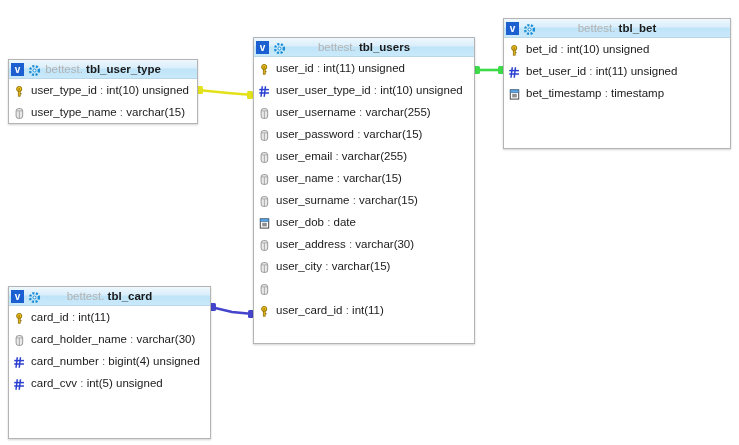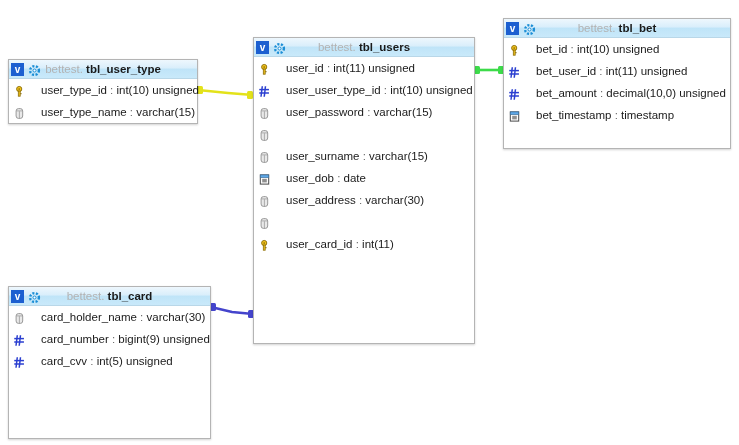--- a/index.html
+++ b/index.html
@@ -51,21 +51,20 @@
   }
   .schema{color:#b2b2b2;}
   .tname{color:#1a1a1a;font-weight:bold;}
 
   .field-row{
     height:22px;
     display:flex;align-items:center;
     padding-left:4px;
     box-sizing:border-box;
     white-space:nowrap;
-    gap:10px;
   }
   .f-ico{width:13px;height:13px;flex:0 0 auto;margin-right:5px;display:block;}
   .f-text{
     font-size:11.5px;color:#1a1a1a;
     font-family:"Liberation Sans", sans-serif;
   }
   .f-sep{color:#6b6b6b;}
   .f-type{color:#1a1a1a;}
 </style>
 </head>
@@ -147,28 +146,45 @@
               </g>
             </svg></span>
           <span class="f-text"><span>user_user_type_id</span><span class="f-sep"> : </span><span class="f-type">int(10) unsigned</span></span>
         </div>
         <div class="field-row">
           <span class="f-ico"><svg viewBox="0 0 13 13" width="13" height="13">
               <rect x="3.1" y="1.6" width="6.6" height="9.8" rx="2.4" fill="#e9e9e9" stroke="#8e8e8e" stroke-width=".9"></rect>
               <line x1="3.4" y1="3.9" x2="9.4" y2="3.9" stroke="#9c9c9c" stroke-width=".8"></line>
               <line x1="6.4" y1="4.2" x2="6.4" y2="11.1" stroke="#9c9c9c" stroke-width=".8"></line>
             </svg></span>
+          <span class="f-text"><span>user_username</span><span class="f-sep"> : </span><span class="f-type">varchar(255)</span></span>
+        </div>
+        <div class="field-row">
+          <span class="f-ico"><svg viewBox="0 0 13 13" width="13" height="13">
+              <rect x="3.1" y="1.6" width="6.6" height="9.8" rx="2.4" fill="#e9e9e9" stroke="#8e8e8e" stroke-width=".9"></rect>
+              <line x1="3.4" y1="3.9" x2="9.4" y2="3.9" stroke="#9c9c9c" stroke-width=".8"></line>
+              <line x1="6.4" y1="4.2" x2="6.4" y2="11.1" stroke="#9c9c9c" stroke-width=".8"></line>
+            </svg></span>
           <span class="f-text"><span>user_password</span><span class="f-sep"> : </span><span class="f-type">varchar(15)</span></span>
         </div>
         <div class="field-row">
           <span class="f-ico"><svg viewBox="0 0 13 13" width="13" height="13">
               <rect x="3.1" y="1.6" width="6.6" height="9.8" rx="2.4" fill="#e9e9e9" stroke="#8e8e8e" stroke-width=".9"></rect>
               <line x1="3.4" y1="3.9" x2="9.4" y2="3.9" stroke="#9c9c9c" stroke-width=".8"></line>
               <line x1="6.4" y1="4.2" x2="6.4" y2="11.1" stroke="#9c9c9c" stroke-width=".8"></line>
             </svg></span>
+          <span class="f-text"><span>user_email</span><span class="f-sep"> : </span><span class="f-type">varchar(255)</span></span>
+        </div>
+        <div class="field-row">
+          <span class="f-ico"><svg viewBox="0 0 13 13" width="13" height="13">
+              <rect x="3.1" y="1.6" width="6.6" height="9.8" rx="2.4" fill="#e9e9e9" stroke="#8e8e8e" stroke-width=".9"></rect>
+              <line x1="3.4" y1="3.9" x2="9.4" y2="3.9" stroke="#9c9c9c" stroke-width=".8"></line>
+              <line x1="6.4" y1="4.2" x2="6.4" y2="11.1" stroke="#9c9c9c" stroke-width=".8"></line>
+            </svg></span>
+          <span class="f-text"><span>user_name</span><span class="f-sep"> : </span><span class="f-type">varchar(15)</span></span>
         </div>
         <div class="field-row">
           <span class="f-ico"><svg viewBox="0 0 13 13" width="13" height="13">
               <rect x="3.1" y="1.6" width="6.6" height="9.8" rx="2.4" fill="#e9e9e9" stroke="#8e8e8e" stroke-width=".9"></rect>
               <line x1="3.4" y1="3.9" x2="9.4" y2="3.9" stroke="#9c9c9c" stroke-width=".8"></line>
               <line x1="6.4" y1="4.2" x2="6.4" y2="11.1" stroke="#9c9c9c" stroke-width=".8"></line>
             </svg></span>
           <span class="f-text"><span>user_surname</span><span class="f-sep"> : </span><span class="f-type">varchar(15)</span></span>
         </div>
         <div class="field-row">
@@ -179,20 +195,28 @@
             </svg></span>
           <span class="f-text"><span>user_dob</span><span class="f-sep"> : </span><span class="f-type">date</span></span>
         </div>
         <div class="field-row">
           <span class="f-ico"><svg viewBox="0 0 13 13" width="13" height="13">
               <rect x="3.1" y="1.6" width="6.6" height="9.8" rx="2.4" fill="#e9e9e9" stroke="#8e8e8e" stroke-width=".9"></rect>
               <line x1="3.4" y1="3.9" x2="9.4" y2="3.9" stroke="#9c9c9c" stroke-width=".8"></line>
               <line x1="6.4" y1="4.2" x2="6.4" y2="11.1" stroke="#9c9c9c" stroke-width=".8"></line>
             </svg></span>
           <span class="f-text"><span>user_address</span><span class="f-sep"> : </span><span class="f-type">varchar(30)</span></span>
+        </div>
+        <div class="field-row">
+          <span class="f-ico"><svg viewBox="0 0 13 13" width="13" height="13">
+              <rect x="3.1" y="1.6" width="6.6" height="9.8" rx="2.4" fill="#e9e9e9" stroke="#8e8e8e" stroke-width=".9"></rect>
+              <line x1="3.4" y1="3.9" x2="9.4" y2="3.9" stroke="#9c9c9c" stroke-width=".8"></line>
+              <line x1="6.4" y1="4.2" x2="6.4" y2="11.1" stroke="#9c9c9c" stroke-width=".8"></line>
+            </svg></span>
+          <span class="f-text"><span>user_city</span><span class="f-sep"> : </span><span class="f-type">varchar(15)</span></span>
         </div>
         <div class="field-row">
           <span class="f-ico"><svg viewBox="0 0 13 13" width="13" height="13">
               <rect x="3.1" y="1.6" width="6.6" height="9.8" rx="2.4" fill="#e9e9e9" stroke="#8e8e8e" stroke-width=".9"></rect>
               <line x1="3.4" y1="3.9" x2="9.4" y2="3.9" stroke="#9c9c9c" stroke-width=".8"></line>
               <line x1="6.4" y1="4.2" x2="6.4" y2="11.1" stroke="#9c9c9c" stroke-width=".8"></line>
             </svg></span>
         </div>
         <div class="field-row">
           <span class="f-ico"><svg viewBox="0 0 13 13" width="13" height="13">
@@ -228,65 +252,63 @@
                 <line x1="4.2" y1="2" x2="3.1" y2="11"></line>
                 <line x1="7.4" y1="2" x2="6.3" y2="11"></line>
                 <line x1="2" y1="4.6" x2="10.2" y2="4.6"></line>
                 <line x1="2" y1="8" x2="10.2" y2="8"></line>
               </g>
             </svg></span>
           <span class="f-text"><span>bet_user_id</span><span class="f-sep"> : </span><span class="f-type">int(11) unsigned</span></span>
         </div>
         <div class="field-row">
           <span class="f-ico"><svg viewBox="0 0 13 13" width="13" height="13">
-              <g stroke="#2b3fd0" stroke-width="1.5" stroke-linecap="square">
-                <line x1="4.2" y1="2" x2="3.1" y2="11"></line>
-                <line x1="7.4" y1="2" x2="6.3" y2="11"></line>
-                <line x1="2" y1="4.6" x2="10.2" y2="4.6"></line>
-                <line x1="2" y1="8" x2="10.2" y2="8"></line>
-              </g>
-            </svg></span>
-          <span class="f-text"><span>bet_amount</span><span class="f-sep"> : </span><span class="f-type">decimal(10,0) unsigned</span></span>
-        </div>
-        <div class="field-row">
-          <span class="f-ico"><svg viewBox="0 0 13 13" width="13" height="13">
               <rect x="2.3" y="1.9" width="8.4" height="9.2" fill="#fdfdfd" stroke="#4a4a4a" stroke-width="1"></rect>
               <rect x="2.3" y="1.9" width="8.4" height="2.6" fill="#5fa8e8" stroke="#3a6f9e" stroke-width=".7"></rect>
               <rect x="4.2" y="5.8" width="4.6" height="3.6" fill="#8f8f8f"></rect>
             </svg></span>
           <span class="f-text"><span>bet_timestamp</span><span class="f-sep"> : </span><span class="f-type">timestamp</span></span>
         </div>
       </div>
       <div class="table-node" style="left: 8px; top: 286px; width: 203px; height: 153px;">
         <div class="tbl-header">
           <span class="hdr-badge">v</span>
           <span class="hdr-gear"><svg viewBox="0 0 13 13" width="13" height="13">
               <circle cx="6.5" cy="6.5" r="4.4" fill="none" stroke="#1b8ed6" stroke-width="2.4" stroke-dasharray="2.1 1.5"></circle>
               <circle cx="6.5" cy="6.5" r="1.5" fill="#ffffff" stroke="#1b8ed6" stroke-width="1"></circle>
             </svg></span>
           <div class="hdr-title"><span class="schema">bettest.</span> <span class="tname">tbl_card</span></div>
         </div>
         <div class="field-row">
           <span class="f-ico"><svg viewBox="0 0 13 13" width="13" height="13">
+              <circle cx="6.2" cy="4" r="2.6" fill="#f2c21a" stroke="#8a6d08" stroke-width=".9"></circle>
+              <circle cx="6.2" cy="4" r=".85" fill="#8a6d08"></circle>
+              <rect x="5.3" y="6" width="1.9" height="5.2" fill="#f2c21a" stroke="#8a6d08" stroke-width=".8"></rect>
+              <rect x="7.1" y="8.2" width="1.5" height="1" fill="#8a6d08"></rect>
+            </svg></span>
+          <span class="f-text"><span>card_id</span><span class="f-sep"> : </span><span class="f-type">int(11)</span></span>
+        </div>
+        <div class="field-row">
+          <span class="f-ico"><svg viewBox="0 0 13 13" width="13" height="13">
               <rect x="3.1" y="1.6" width="6.6" height="9.8" rx="2.4" fill="#e9e9e9" stroke="#8e8e8e" stroke-width=".9"></rect>
               <line x1="3.4" y1="3.9" x2="9.4" y2="3.9" stroke="#9c9c9c" stroke-width=".8"></line>
               <line x1="6.4" y1="4.2" x2="6.4" y2="11.1" stroke="#9c9c9c" stroke-width=".8"></line>
             </svg></span>
           <span class="f-text"><span>card_holder_name</span><span class="f-sep"> : </span><span class="f-type">varchar(30)</span></span>
         </div>
         <div class="field-row">
           <span class="f-ico"><svg viewBox="0 0 13 13" width="13" height="13">
               <g stroke="#2b3fd0" stroke-width="1.5" stroke-linecap="square">
                 <line x1="4.2" y1="2" x2="3.1" y2="11"></line>
                 <line x1="7.4" y1="2" x2="6.3" y2="11"></line>
                 <line x1="2" y1="4.6" x2="10.2" y2="4.6"></line>
                 <line x1="2" y1="8" x2="10.2" y2="8"></line>
               </g>
             </svg></span>
-          <span class="f-text"><span>card_number</span><span class="f-sep"> : </span><span class="f-type">bigint(9) unsigned</span></span>
+          <span class="f-text"><span>card_number</span><span class="f-sep"> : </span><span class="f-type">bigint(4) unsigned</span></span>
         </div>
         <div class="field-row">
           <span class="f-ico"><svg viewBox="0 0 13 13" width="13" height="13">
               <g stroke="#2b3fd0" stroke-width="1.5" stroke-linecap="square">
                 <line x1="4.2" y1="2" x2="3.1" y2="11"></line>
                 <line x1="7.4" y1="2" x2="6.3" y2="11"></line>
                 <line x1="2" y1="4.6" x2="10.2" y2="4.6"></line>
                 <line x1="2" y1="8" x2="10.2" y2="8"></line>
               </g>
             </svg></span>

